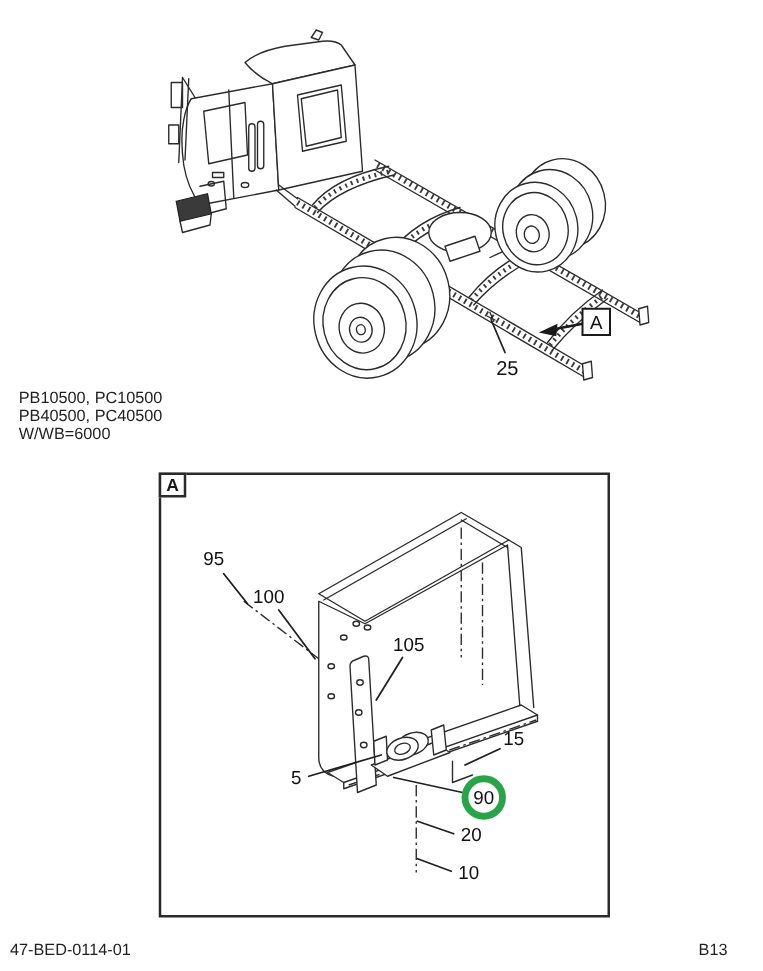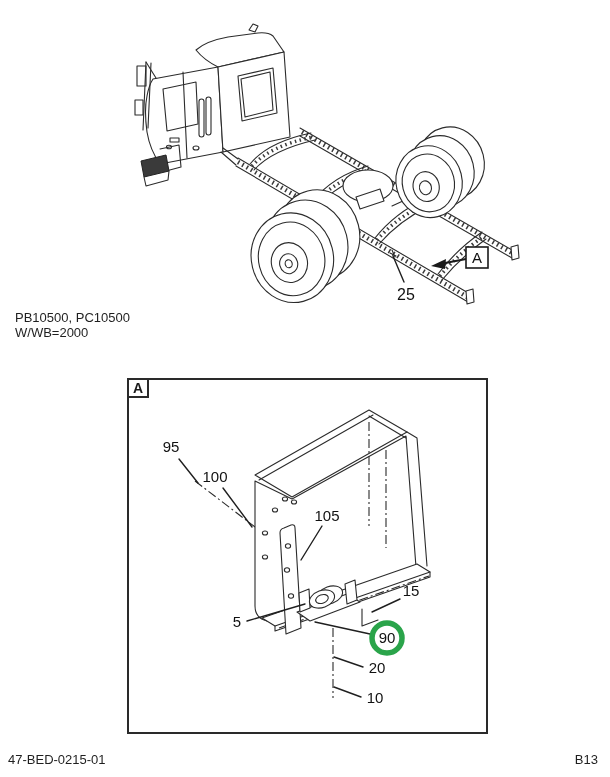--- a/index.html
+++ b/index.html
@@ -7,21 +7,21 @@
         font-family:"Liberation Sans","DejaVu Sans",sans-serif;color:#1a1a1a;overflow:hidden;}
   svg{display:block;}
   .caption{position:absolute;top:311px;left:15px;width:595px;text-align:left;
            font-size:13px;line-height:14.5px;color:#1f1f1f;}
   .detail-box{position:absolute;left:127px;top:378px;width:361px;height:356px;
               border:2px solid #2a2a2a;box-sizing:border-box;background:#fff;}
   .corner-label{position:absolute;left:-2px;top:-2px;width:22px;height:20px;
                 border:2px solid #2a2a2a;background:#fff;box-sizing:border-box;
                 font-size:14px;font-weight:bold;text-align:center;line-height:17px;}
   .footer-left{position:absolute;left:8px;top:752px;font-size:13px;color:#1f1f1f;}
-  .footer-right{position:absolute;right:12px;top:752px;font-size:13px;color:#1f1f1f;}
+  .footer-right{position:absolute;right:28px;top:752px;font-size:13px;color:#1f1f1f;}
   .ln{fill:none;stroke:#2b2b2b;stroke-width:1.1;stroke-linejoin:round;stroke-linecap:round;}
   .lnw{fill:#ffffff;stroke:#2b2b2b;stroke-width:1.1;stroke-linejoin:round;}
   .hatch{fill:none;stroke:#3a3a3a;stroke-width:4.5;stroke-dasharray:1.5 3.5;}
   .hatch2{fill:none;stroke:#3a3a3a;stroke-width:3.5;stroke-dasharray:1.5 3.5;}
   .dashdot{fill:none;stroke:#2b2b2b;stroke-width:1.1;stroke-dasharray:9 3 2 3;}
   .leader{fill:none;stroke:#1f1f1f;stroke-width:1.4;stroke-linecap:round;}
   .callout{font-size:15px;fill:#111;}
   .callout-big{font-size:16px;fill:#111;}
 </style>
 </head>
@@ -120,21 +120,22 @@
     <g>
       <line x1="466" y1="259" x2="440" y2="264" stroke="#1a1a1a" stroke-width="2"></line>
       <polygon points="431,266 446,259 445,269" fill="#1a1a1a"></polygon>
       <rect x="466" y="247" width="22" height="21" fill="#fff" stroke="#1a1a1a" stroke-width="1.6"></rect>
       <text x="477" y="263" text-anchor="middle" font-size="15" fill="#111">A</text>
     </g>
   </svg>
 
   <div class="caption">
     <div>PB10500, PC10500</div>
-    <div>W/WB=2000</div>
+    <div>PB40500, PC40500</div>
+    <div>W/WB=6000</div>
   </div>
 
   <div class="detail-box">
     <div class="corner-label">A</div>
 
     <svg width="357" height="352" viewBox="0 0 357 352">
 
       <line class="dashdot" x1="66" y1="101" x2="130" y2="150"></line>
 
       <g>
@@ -200,16 +201,16 @@
       <text class="callout" x="248" y="293" text-anchor="middle">20</text>
       <text class="callout" x="246" y="323" text-anchor="middle">10</text>
 
       <g>
         <circle cx="258" cy="258" r="15" fill="#ffffff" stroke="#2aa44a" stroke-width="5.5"></circle>
         <text class="callout" x="258" y="263" text-anchor="middle">90</text>
       </g>
     </svg>
   </div>
 
-  <div class="footer-left">47-BED-0215-01</div>
+  <div class="footer-left">47-BED-0114-01</div>
   <div class="footer-right">B13</div>
 
 </div>
 
 </body></html>

